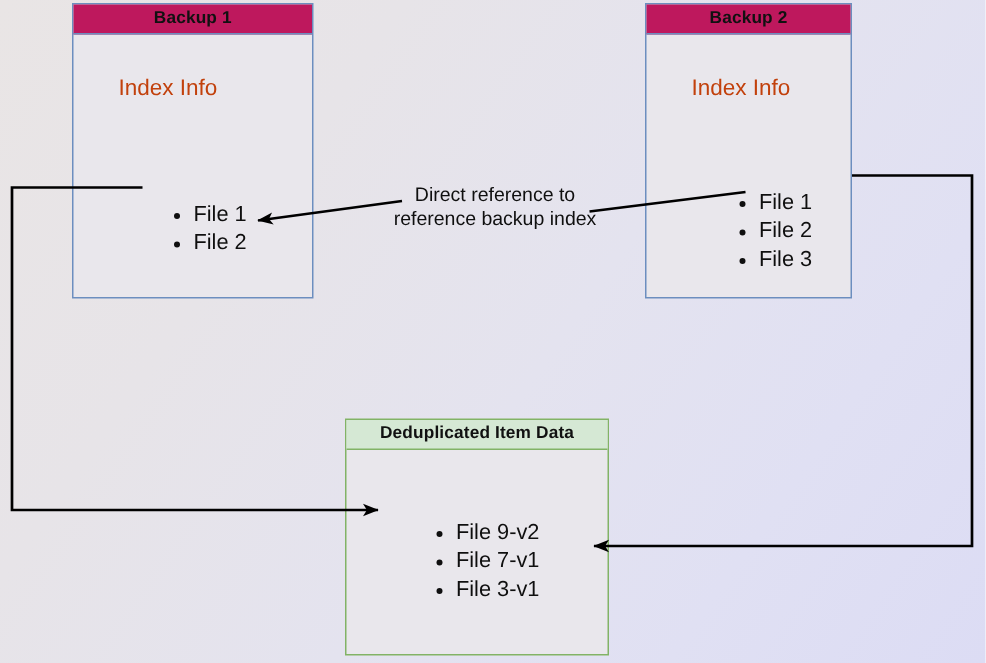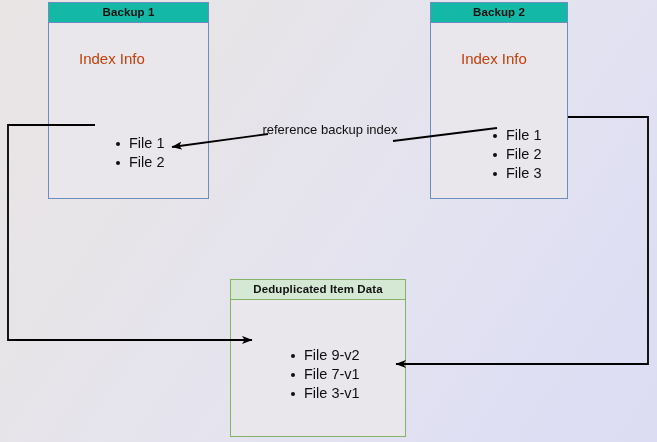--- a/index.html
+++ b/index.html
@@ -31,21 +31,21 @@
   .box.green { border-color: #82b366; }
 
   .box-header {
     box-sizing: border-box;
     height: 20px;
     line-height: 18px;
     text-align: center;
     font-size: 11.5px;
     font-weight: bold;
     color: #111111;
-    background: #14b8a6;
+    background: #be185d;
     border-bottom: 1.5px solid #6c8ebf;
     letter-spacing: 0.1px;
   }
   .box.green .box-header {
     background: #d5e8d4;
     border-bottom-color: #82b366;
   }
 
   .box-body {
     position: relative;
@@ -140,20 +140,21 @@
     <div class="box-body">
       <ul class="bullets" style="left:43px; top:30px;">
         <li>File 9-v2</li>
         <li>File 7-v1</li>
         <li>File 3-v1</li>
       </ul>
     </div>
   </div>
 
   <div class="caption" style="left:246px; top:122px; width:168px;">
+    <div>Direct reference to</div>
     <div>reference backup index</div>
   </div>
 
   <svg id="wires" viewBox="0 0 657 442">
     <defs>
       <marker id="arrowRight" markerWidth="11" markerHeight="9" refX="10" refY="4.5" orient="auto" markerUnits="userSpaceOnUse">
         <path d="M0,0.4 L10.5,4.5 L0,8.6 L2.6,4.5 Z" fill="#000000"></path>
       </marker>
       <marker id="arrowEnd" markerWidth="11" markerHeight="9" refX="10" refY="4.5" orient="auto" markerUnits="userSpaceOnUse">
         <path d="M0,0.4 L10.5,4.5 L0,8.6 L2.6,4.5 Z" fill="#000000"></path>

